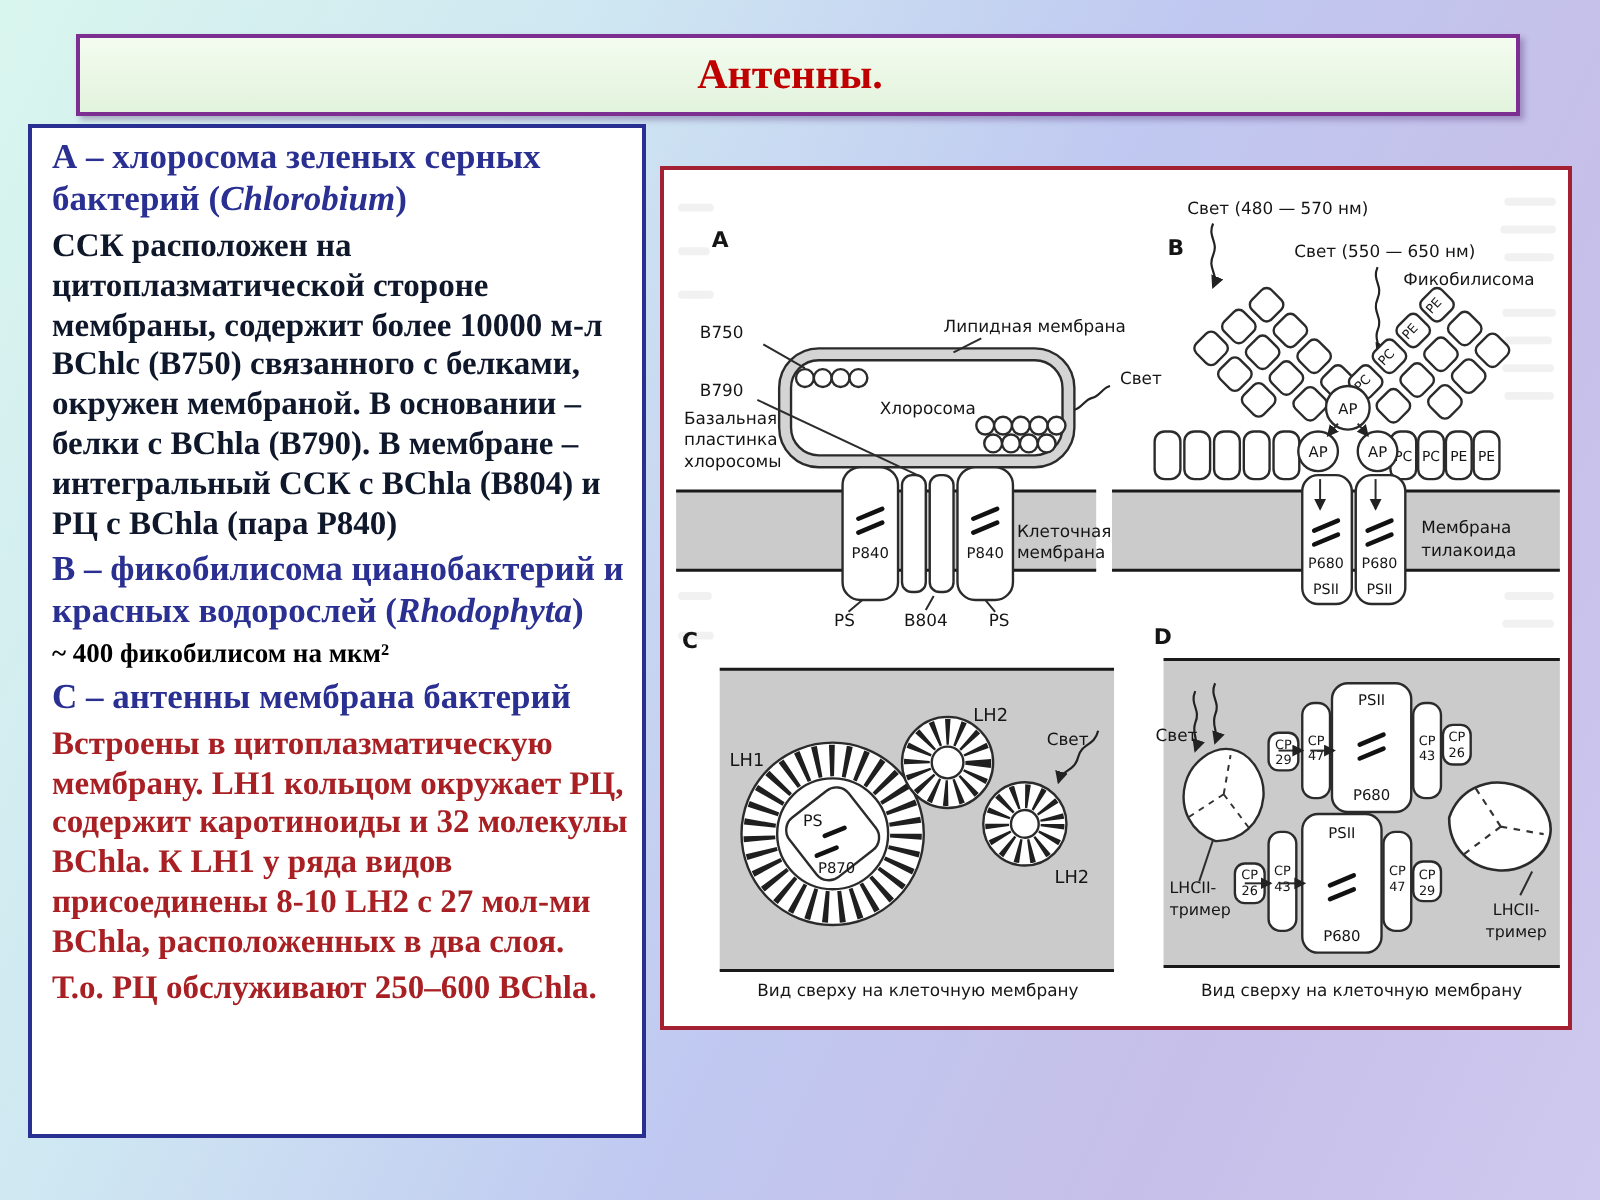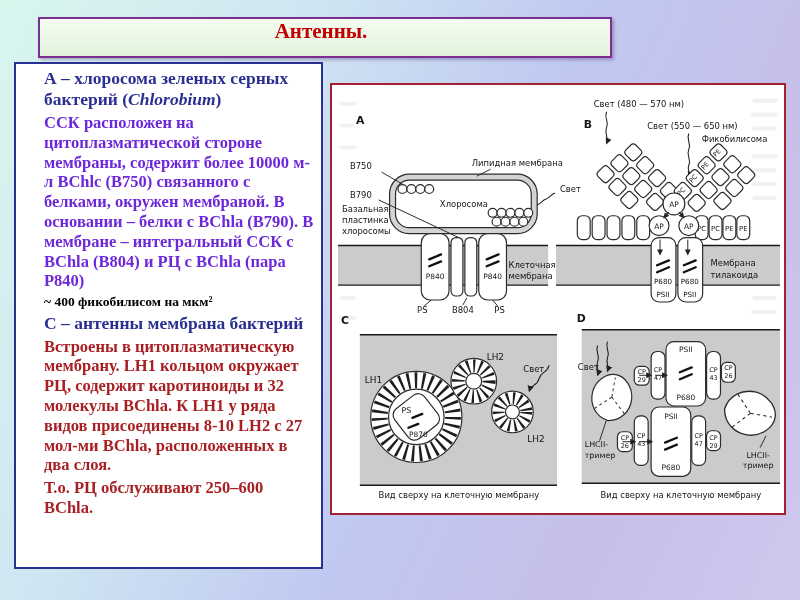--- a/index.html
+++ b/index.html
@@ -1,29 +1,29 @@
 <!DOCTYPE html>
 <html><head>
 <meta charset="utf-8">
 <style>
   html,body{margin:0;padding:0}
   body{width:800px;height:600px;position:relative;overflow:hidden;
        font-family:"Liberation Serif",serif;
        background:linear-gradient(115deg,#d9f6ee 0%,#cfe7f2 28%,#c0c9f1 55%,#c6bfe9 78%,#cfc9ef 100%)}
-  .title{position:absolute;left:38px;top:17px;width:574px;height:41px;box-sizing:border-box;
+  .title{position:absolute;left:38px;top:17px;width:722px;height:41px;box-sizing:border-box;
          border:2px solid #7c2f90;background:linear-gradient(180deg,#f4fcf0,#e2f3dc);
-         display:flex;align-items:flex-start;justify-content:center;
+         display:flex;align-items:center;justify-content:center;
          font-weight:bold;font-size:21px;box-shadow:2px 2px 3px rgba(80,40,110,.35)}
   .title .red{color:#c00000;margin-right:8px}
   .title .grn{color:#156b15}
   .notes{position:absolute;left:14px;top:62px;width:309px;height:507px;box-sizing:border-box;
-         border:2px solid #2a2f92;background:#fff;padding:4px 5px 0 28px;font-weight:bold}
+         border:2px solid #2a2f92;background:#fff;padding:4px 5px 0 10px;font-weight:bold}
   .notes p{margin:0 0 3px}
   .hd{color:#2a2f92;font-size:17.5px;line-height:1.2}
-  .ba{color:#6d28d9;font-size:16.5px;line-height:1.2}
+  .ba{color:#0f172a;font-size:16.5px;line-height:1.2}
   .bc{color:#a82024;font-size:16.5px;line-height:1.2}
   .sm{color:#000000;font-size:13.5px;line-height:1.15}
   .it{font-style:italic}
   .fig{position:absolute;left:330px;top:83px;width:456px;height:432px;box-sizing:border-box;
        border:2px solid #a32133;background:#fff}
   .fig svg{width:100%;height:100%;display:block}
   
   .sh{fill:#fff;stroke:#2b2b2b;stroke-width:1.2}
   .wall{fill:#d4d4d4;stroke:#2b2b2b;stroke-width:1.2}
   .ln{fill:none;stroke:#2b2b2b;stroke-width:1}
@@ -40,20 +40,21 @@
 </head>
 <body>
 
 <div class="title">
   <span class="red">Антенны.</span>
 </div>
 
 <div class="notes">
   <p class="hd"><span>А – хлоросома зеленых серных бактерий (</span><span class="it">Chlorobium</span><span>)</span></p>
   <p class="ba">ССК расположен на цитоплазматической стороне мембраны, содержит более 10000 м-л BChlc (B750) связанного с белками, окружен мембраной.   В основании – белки с BChla (B790). В мембране – интегральный ССК с BChla (B804) и РЦ с BChla (пара Р840)</p>
+  <p class="hd"><span>В – фикобилисома цианобактерий и красных водорослей (</span><span class="it">Rhodophyta</span><span>)</span></p>
   <p class="sm">~ 400 фикобилисом на мкм²</p>
   <p class="hd">С – антенны мембрана бактерий</p>
   <p class="bc">Встроены в цитоплазматическую мембрану. LH1 кольцом окружает РЦ, содержит каротиноиды и 32 молекулы BChla. К LH1 у ряда видов присоединены 8-10 LH2 с 27 мол-ми BChla, расположенных в два слоя.</p>
   <p class="bc">Т.о. РЦ обслуживают 250–600 BChla.</p>
 </div>
 
 <div class="fig">
 <svg viewBox="330 83 456 432">
   <defs>
     <marker id="ah" markerWidth="7" markerHeight="7" refX="5" refY="3" orient="auto">

